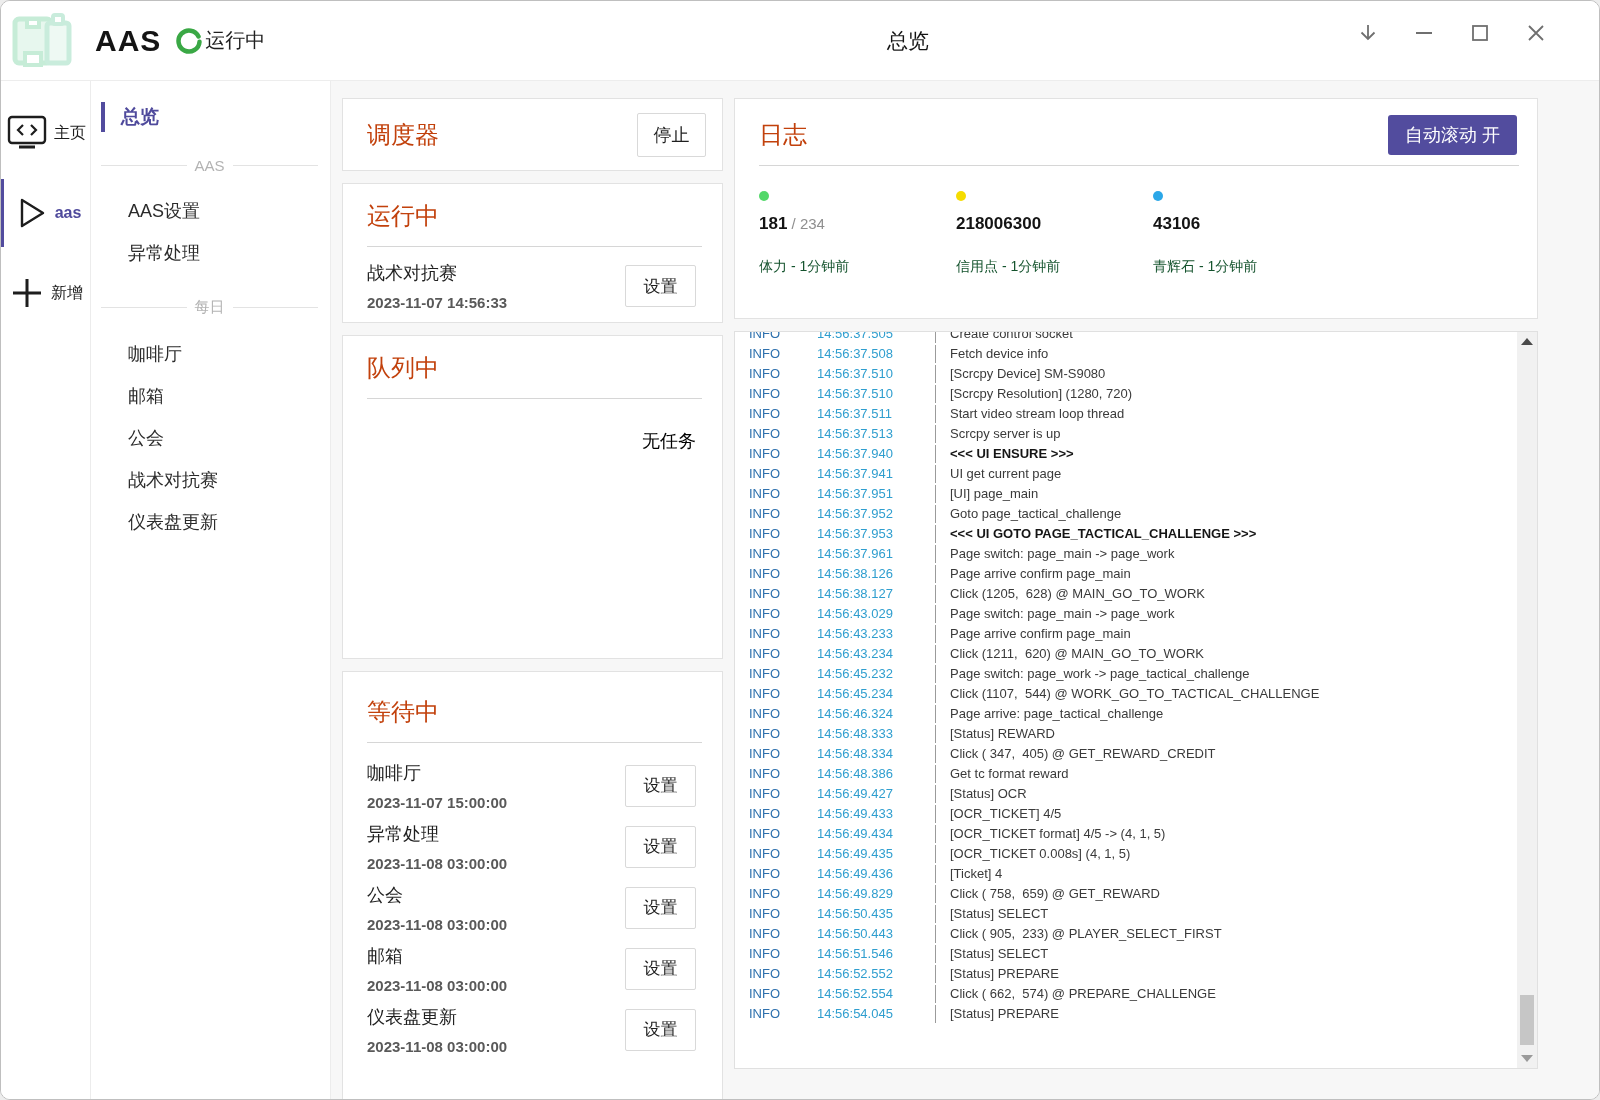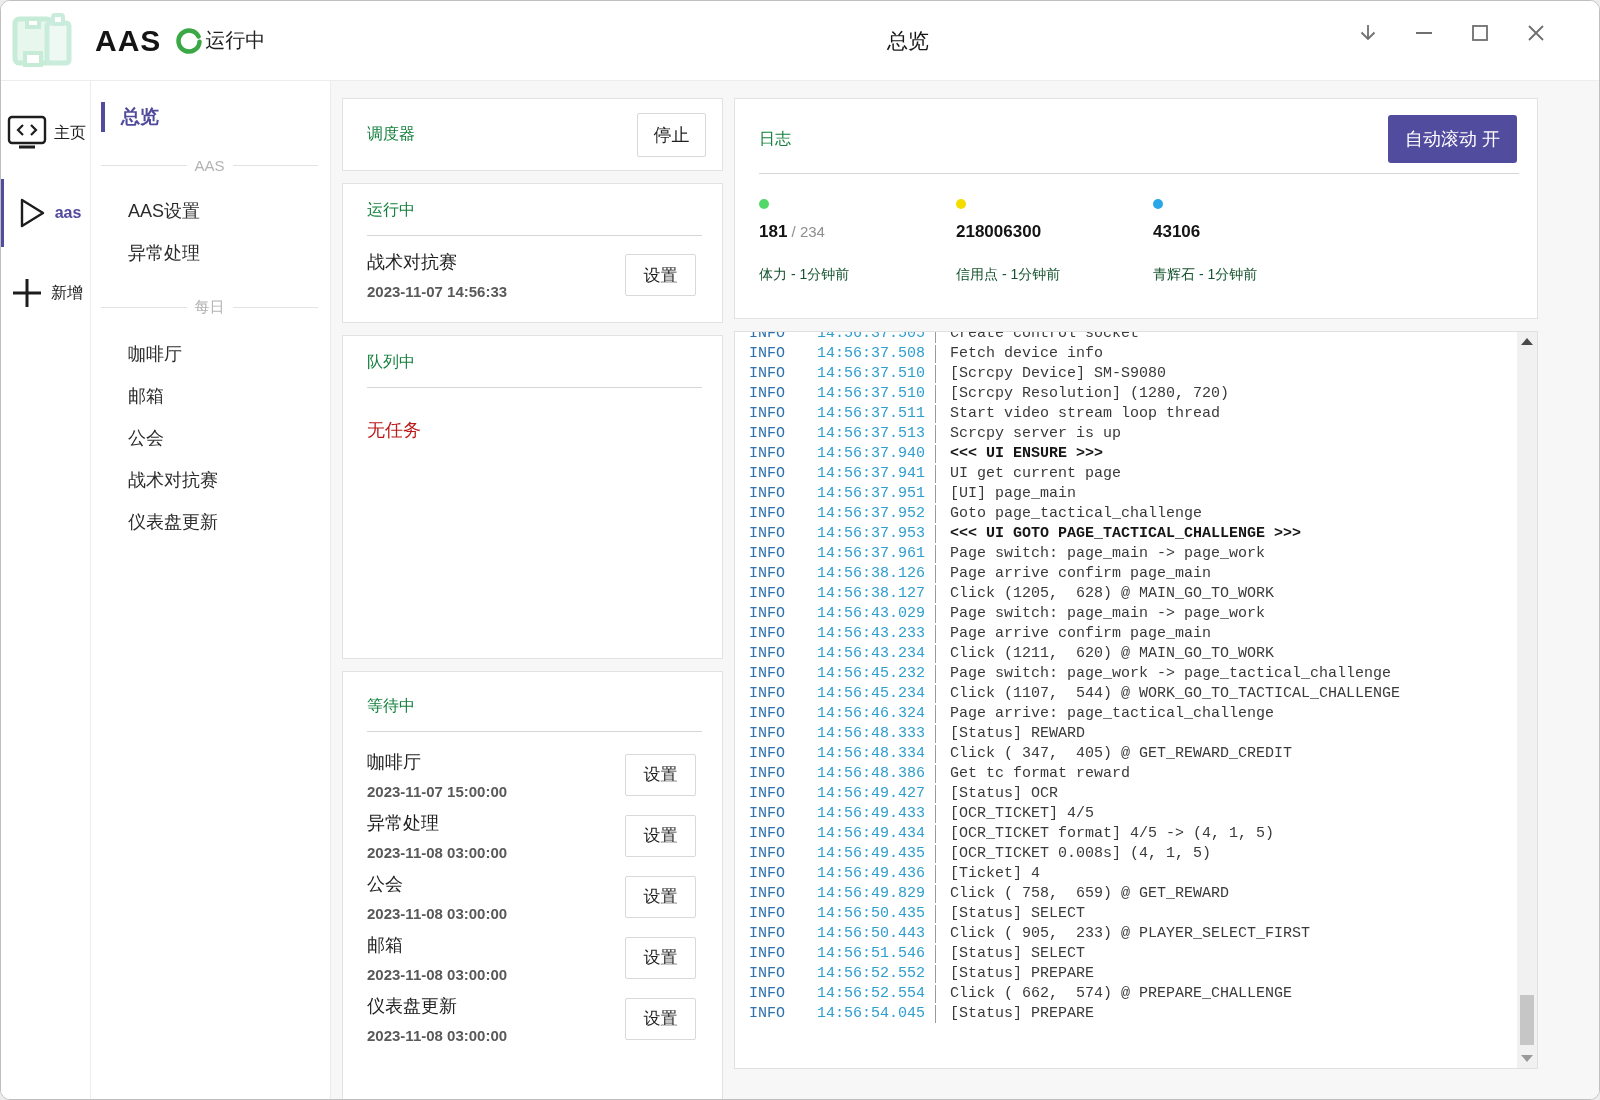--- a/index.html
+++ b/index.html
@@ -31,63 +31,63 @@
   .sb-overview::before { content:""; position:absolute; left:0; top:1px; bottom:1px; width:4px; background:#524c9e; }
   .sb-divider { display:flex; align-items:center; gap:8px; color:#b3b3b3; font-size:15px; margin:24px 12px 16px 10px; }
   .sb-divider .ln { flex:1; border-top:1px solid #e3e3e3; }
   .sb-item { padding-left:37px; font-size:18px; color:#2b2b2b; height:42px; line-height:42px; cursor:pointer; }
 
   main { flex:1; background:#f7f7f7; padding:17px 0 0 11px; display:flex; gap:11px; align-items:flex-start; }
   .col-left { width:381px; flex:0 0 381px; display:flex; flex-direction:column; gap:12px; }
   .col-right { width:804px; flex:0 0 804px; display:flex; flex-direction:column; gap:12px; }
   .card { background:#fff; border:1px solid #e2e2e2; }
   .card-hr { border-top:1px solid #d6d6d6; margin:0 14px 0 20px; }
-  .card-title { font-size:16px; color:#15803d; }
+  .card-title { font-size:24px; color:#c2410c; }
 
   .btn-outline { background:#fff; border:1px solid #d9d9d9; border-radius:2px; font-size:18px; color:#1f1f1f; padding:0; cursor:pointer; font-family:inherit; }
 
   
   .card-scheduler { height:73px; display:flex; align-items:center; justify-content:space-between; padding:0 16px 0 24px; }
   .stop-btn { width:69px; height:44px; }
 
   
   .card-running { height:140px; padding:16px 26px 0 24px; }
   .card-running .card-hr { margin:14px -6px 0 0; }
   .task-row { display:flex; align-items:center; justify-content:space-between; }
   .card-running .task-row { padding-top:14px; }
   .task-name { font-size:18px; color:#1f1f1f; }
   .task-time { font-size:15px; font-weight:700; color:#595959; margin-top:9px; }
   .set-btn { width:71px; height:42px; font-size:17px; }
 
   
   .card-queue { height:324px; padding:16px 26px 0 24px; }
   .card-queue .card-hr { margin:14px -6px 0 0; }
-  .empty-text { text-align:left; color:#b91c1c; font-size:18px; margin-top:30px; }
+  .empty-text { text-align:right; color:#000000; font-size:18px; margin-top:30px; }
 
   
   .card-waiting { height:456px; padding:24px 26px 0 24px; }
   .card-waiting .card-hr { margin:14px -6px 0 0; }
   .waiting-list { padding-top:12px; }
   .waiting-list .task-row { height:61px; }
 
   
   .card-log { height:221px; padding:16px 20px 0 24px; }
   .log-head { display:flex; align-items:center; justify-content:space-between; }
-  .autoscroll-btn { background:#524c9e; color:#fff; border:none; border-radius:3px; font-size:18px; height:48px; padding:0 17px; cursor:pointer; font-family:inherit; }
+  .autoscroll-btn { background:#524c9e; color:#fff; border:none; border-radius:3px; font-size:18px; height:40px; padding:0 17px; cursor:pointer; font-family:inherit; }
   .card-log .card-hr { margin:10px -2px 0 0; }
   .stats { display:flex; padding-top:18px; }
   .stat { width:197px; display:flex; gap:13px;flex-direction:column; }
   .stat-dot { width:10px; height:10px; border-radius:50%; margin-top:7px; flex:0 0 10px; }
   .stat-value { font-size:17px; font-weight:700; color:#141414; }
   .stat-extra { font-size:15px; font-weight:400; color:#8f8f8f; }
   .stat-label { font-size:14px; color:#14532d; margin-top:24px; }
 
   
   .log-box { position:relative; height:738px; background:#fff; border:1px solid #e0e0e0; overflow:hidden; }
-  .log-lines { margin-top:-8px; font-family:Liberation Mono, monospace; font-size:15px; }
+  .log-lines { margin-top:-8px; font-family:Liberation Sans, sans-serif; font-size:13px; }
   .log-line { display:flex; height:20px; line-height:20px; white-space:pre; }
   .log-lvl { color:#2d70ad; width:82px; padding-left:14px; flex:0 0 82px; }
   .log-ts { color:#2f9ecf; width:118px; flex:0 0 118px; }
   .log-sep { width:0; border-left:1px solid #9b9b9b; margin:1px 14px 1px 0; }
   .log-msg { color:#3a3a3a; }
   .log-line.bold .log-msg { font-weight:700; color:#151515; }
   .vscroll { position:absolute; top:0; right:0; bottom:0; width:20px; background:#f1f1f1; }
   .vs-up { position:absolute; top:6px; left:4px; width:0; height:0; border-left:6px solid transparent; border-right:6px solid transparent; border-bottom:7px solid #4a4a4a; }
   .vs-down { position:absolute; bottom:6px; left:4px; width:0; height:0; border-left:6px solid transparent; border-right:6px solid transparent; border-top:7px solid #9a9a9a; }
   .vs-thumb { position:absolute; bottom:23px; left:3px; width:14px; height:50px; background:#c6c6c6; }

